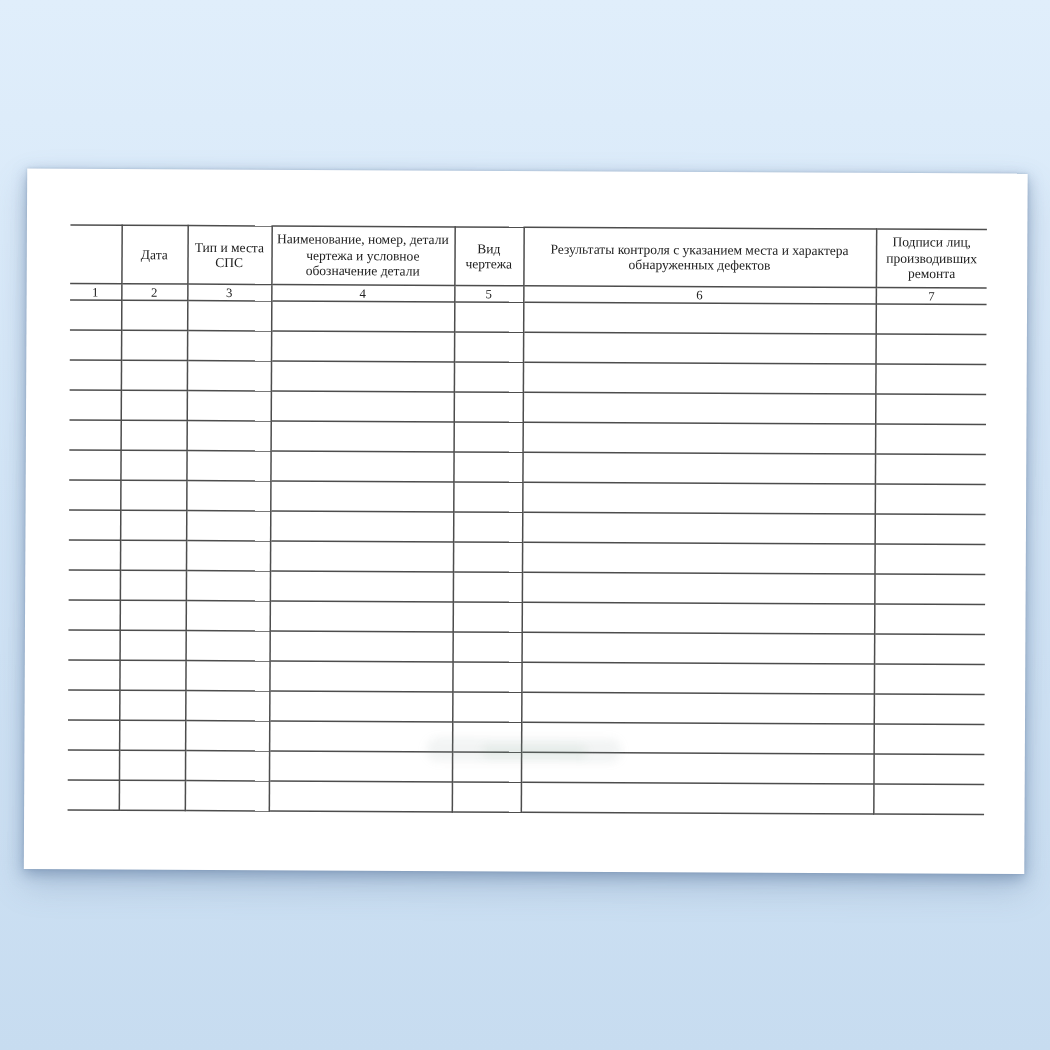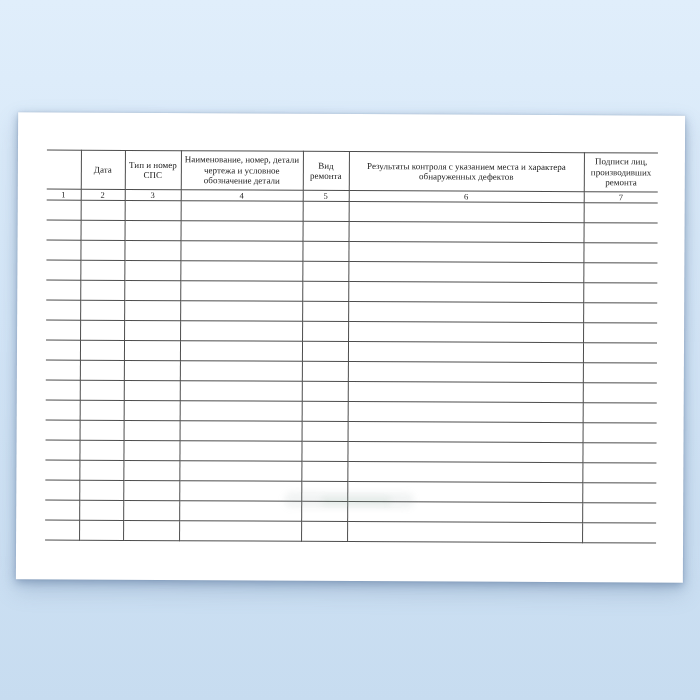--- a/index.html
+++ b/index.html
@@ -87,23 +87,23 @@
       <col style="width:56px">
       <col style="width:122px">
       <col style="width:46px">
       <col style="width:235px">
       <col style="width:74px">
     </colgroup>
     <thead>
       <tr class="title-row">
         <th></th>
         <th>Дата</th>
-        <th>Тип и номер СПС</th>
+        <th>Тип и места СПС</th>
         <th>Наименование, номер, детали чертежа и условное обозначение детали</th>
-        <th>Вид ремонта</th>
+        <th>Вид чертежа</th>
         <th>Результаты контроля с указанием места и характера обнаруженных дефектов</th>
         <th>Подписи лиц, производивших ремонта</th>
       </tr>
       <tr class="num-row">
         <th>1</th>
         <th>2</th>
         <th>3</th>
         <th>4</th>
         <th>5</th>
         <th>6</th>

